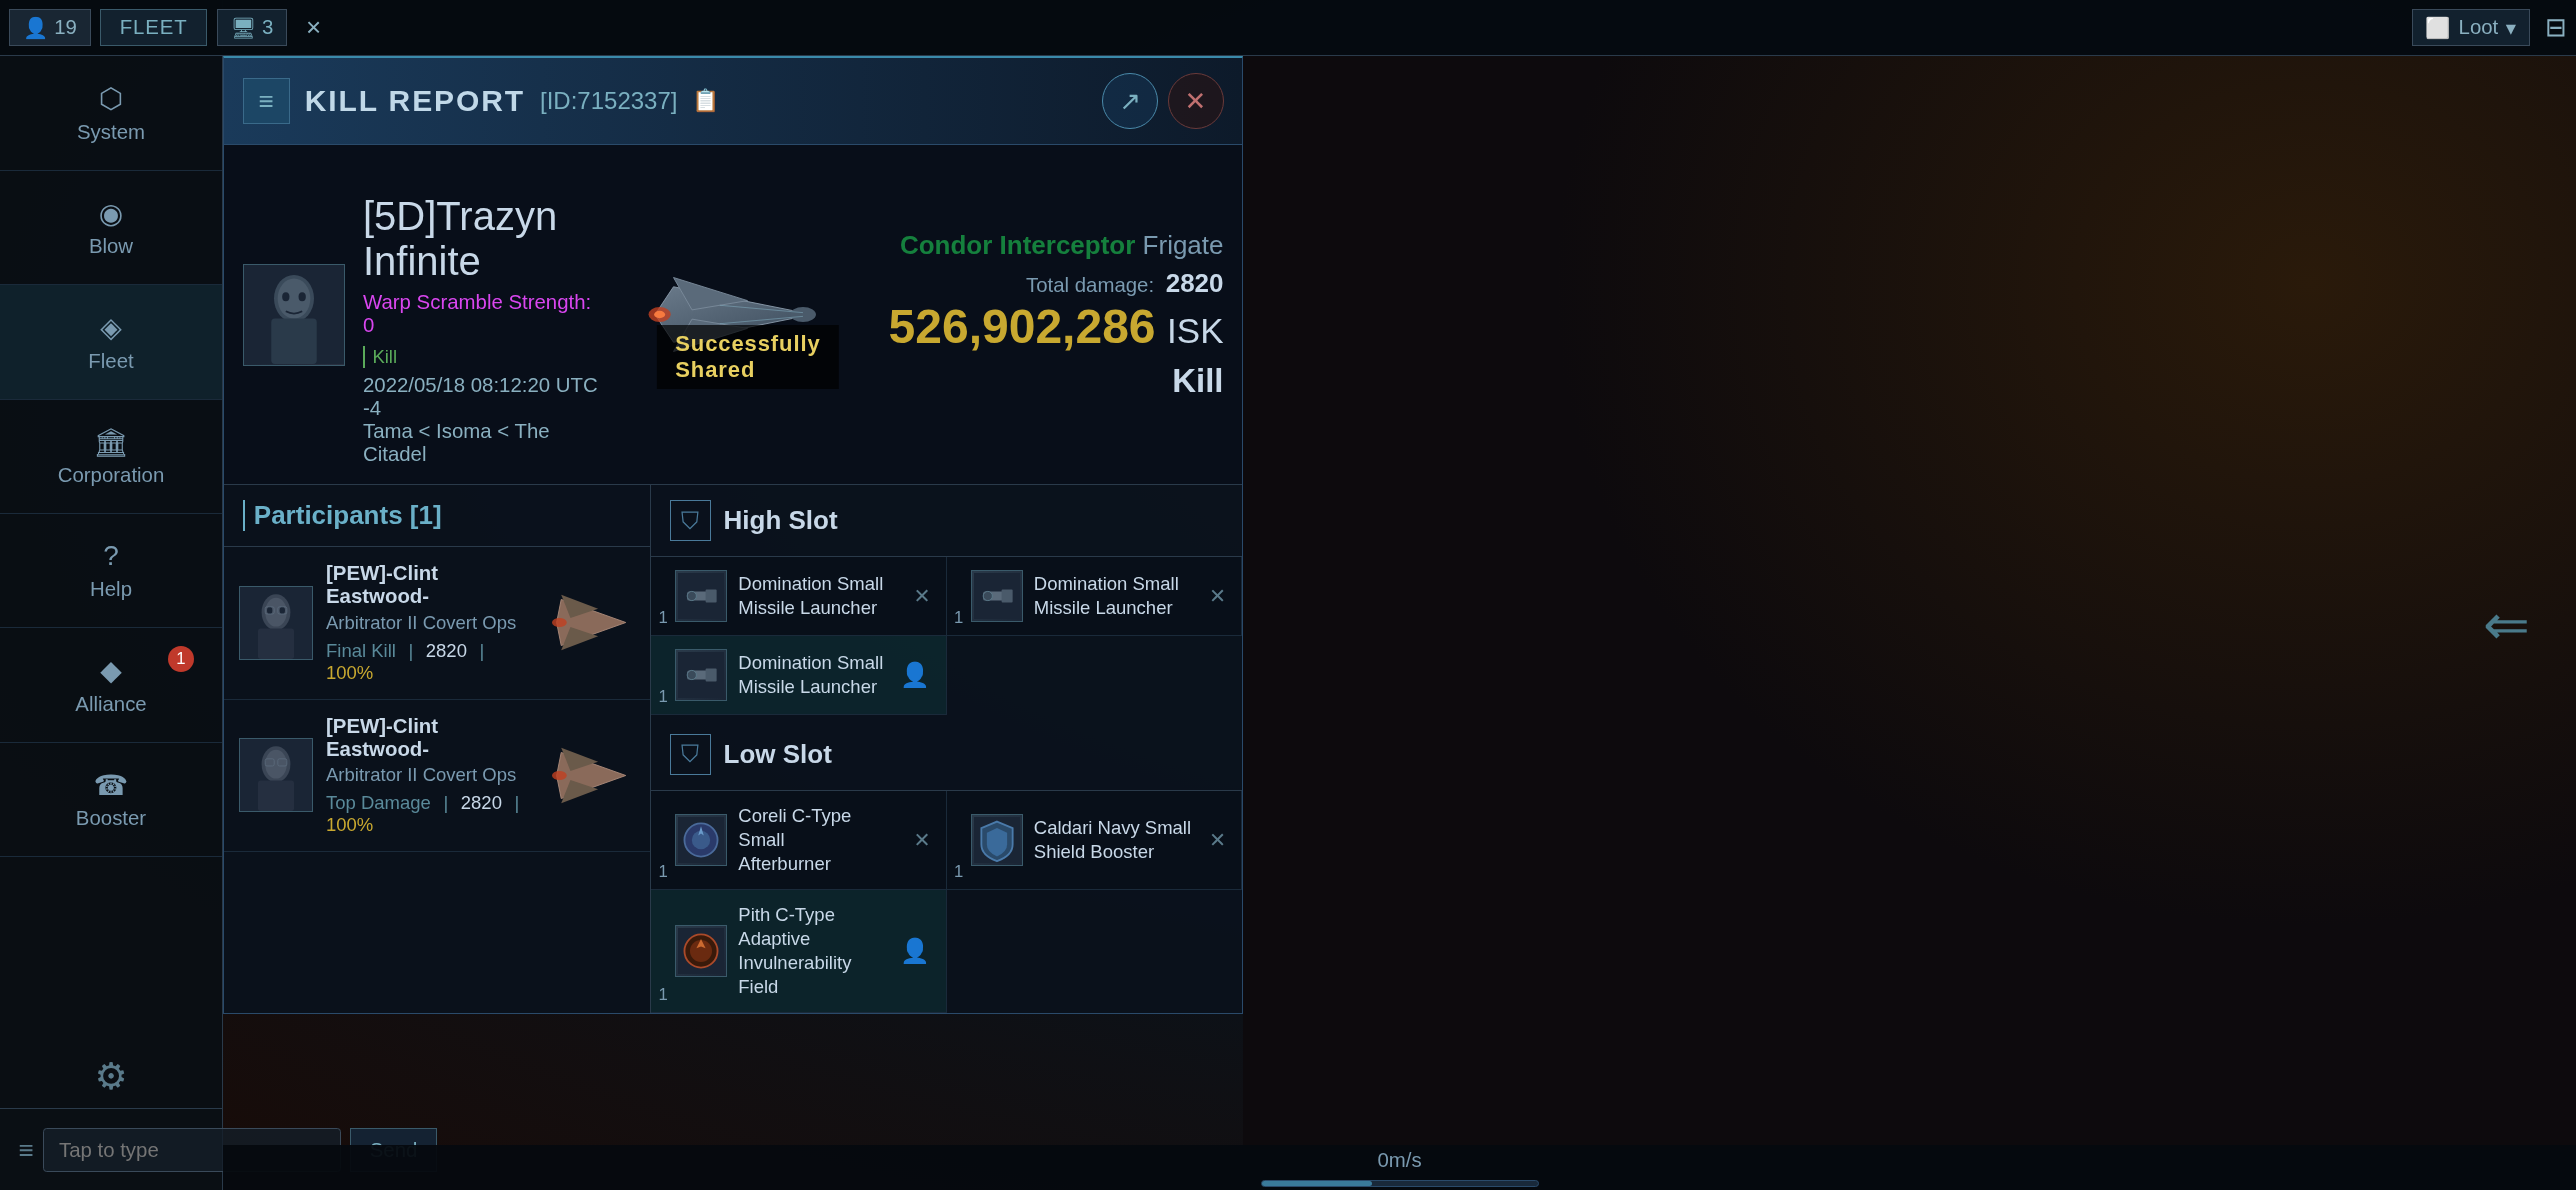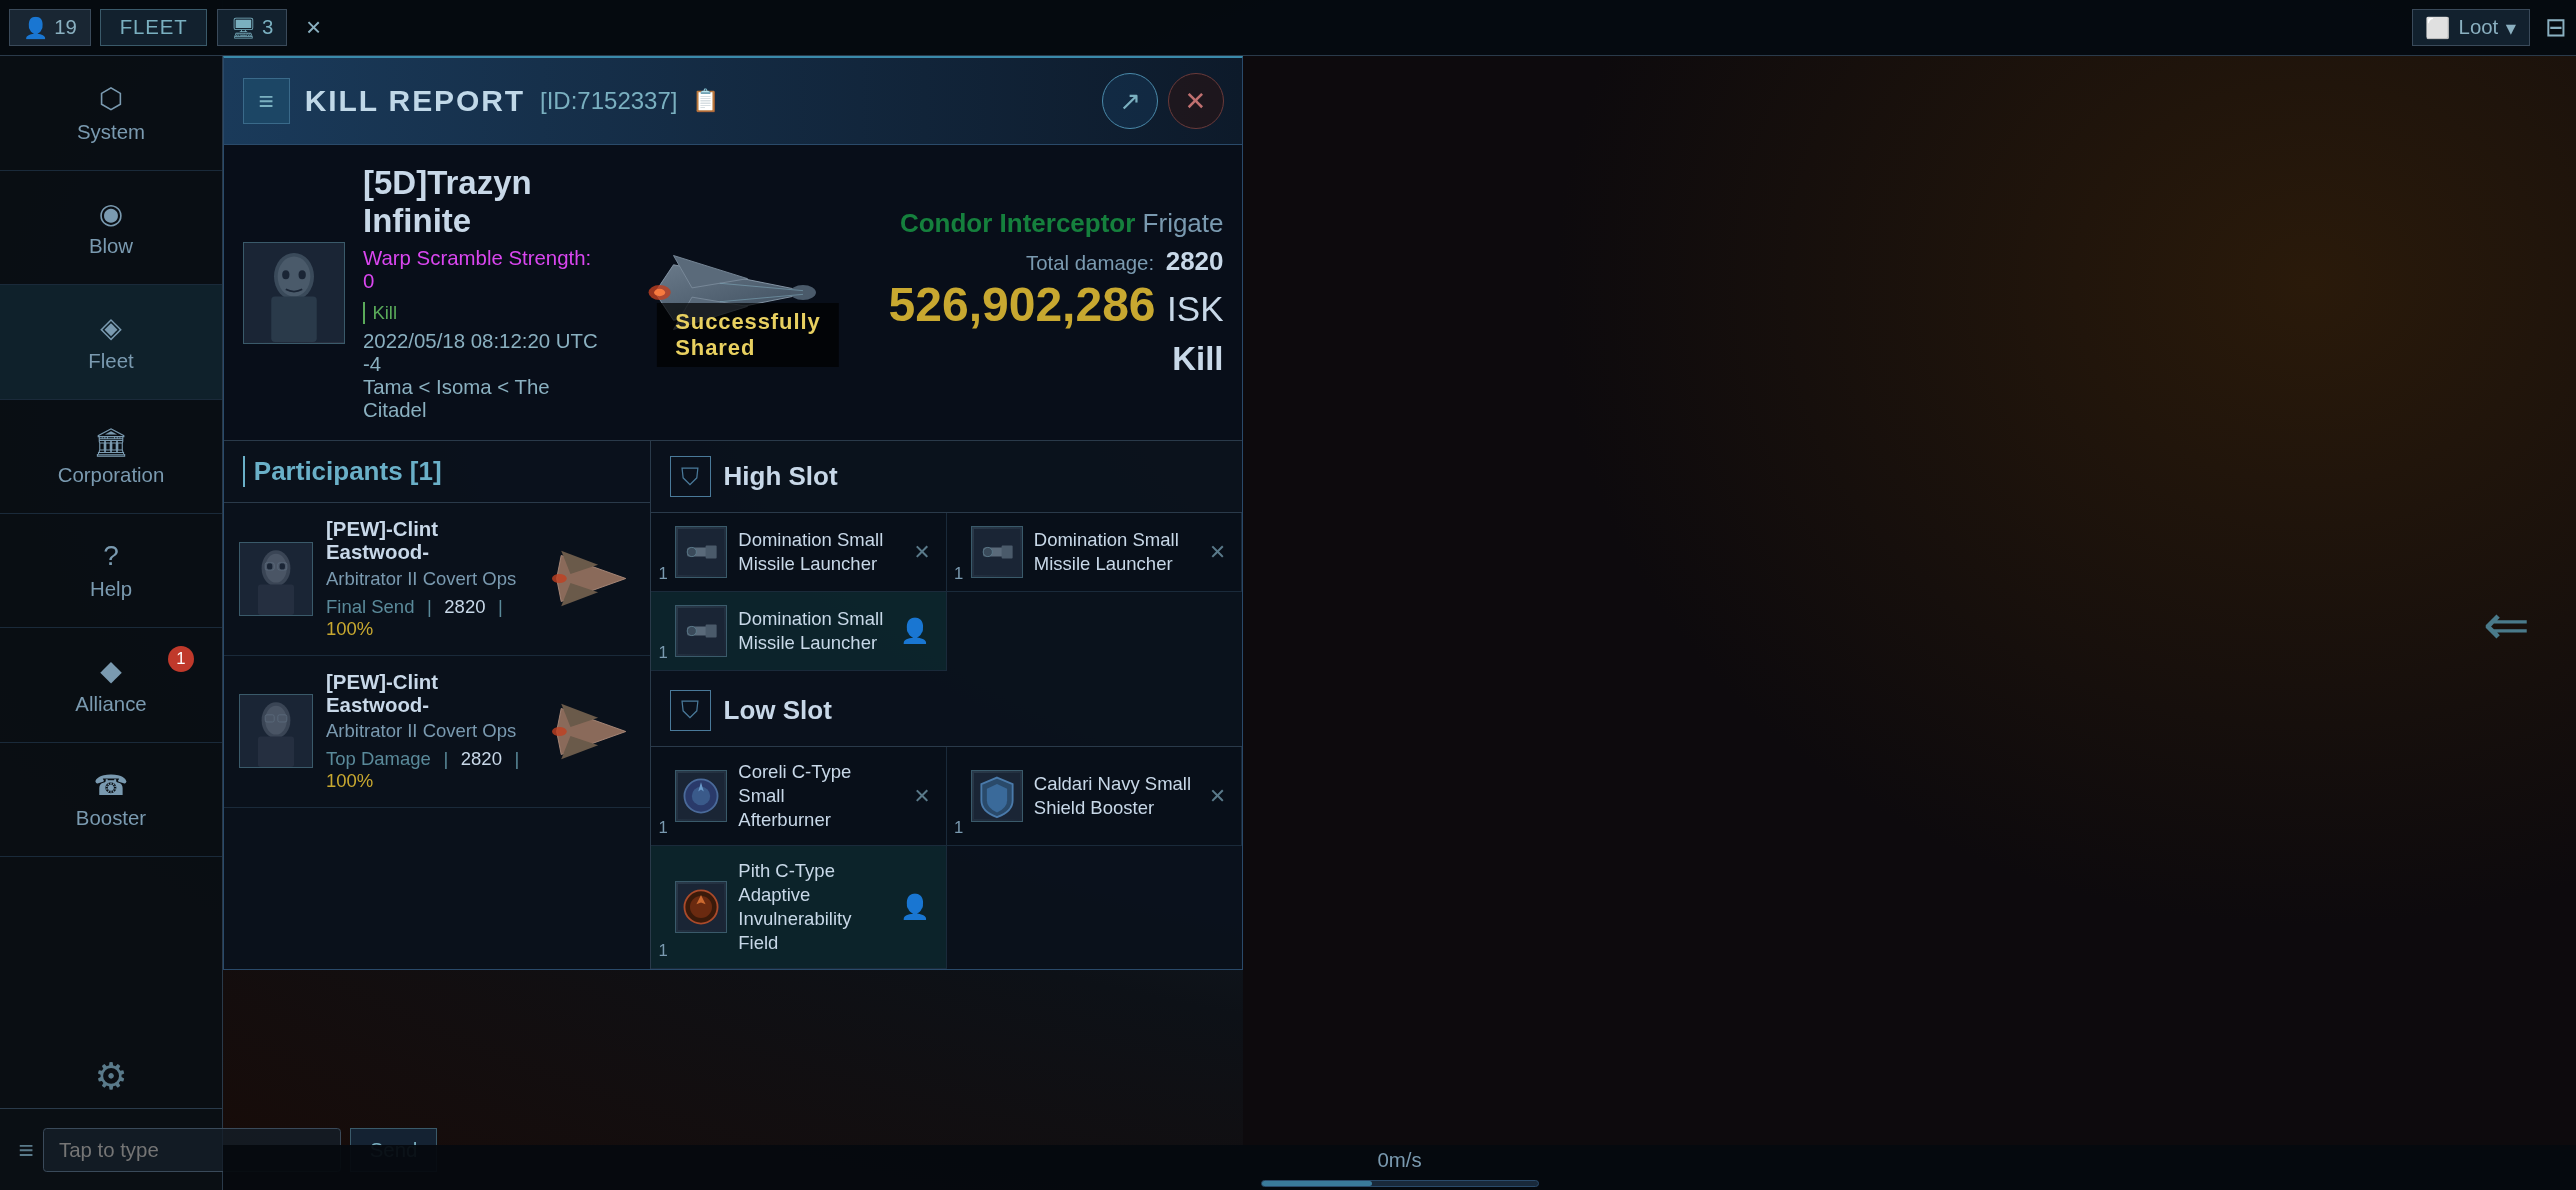--- a/index.html
+++ b/index.html
@@ -307,23 +307,24 @@
       align-items: flex-end;
       justify-content: center;
     }
 
     .victim-info {
       flex: 1;
     }
 
     .victim-name {
       color: #c8d8e8;
-      font-size: 33px;
-      font-weight: bold;
+      font-size: 40px;
+      font-weight: normal;
       margin-bottom: 7.4px;
+      margin-top: 30px;
     }
 
     .victim-warp {
       color: #d946ef;
       font-size: 20.4px;
     }
 
     .kill-type-badge {
       display: inline-block;
       color: #5aaa5a;
@@ -844,21 +845,21 @@
             <ellipse cx="47" cy="26" rx="3" ry="4" fill="#1a2535"></ellipse>
 
             <rect x="28" y="22" width="10" height="8" rx="2" fill="none" stroke="#5a6a7a" stroke-width="1"></rect>
             <rect x="42" y="22" width="10" height="8" rx="2" fill="none" stroke="#5a6a7a" stroke-width="1"></rect>
           </svg>
         </div>
         <div class="participant-info">
           <div class="participant-name">[PEW]-Clint Eastwood-</div>
           <div class="participant-ship">Arbitrator II Covert Ops</div>
           <div class="participant-stats">
-            <span class="stat-label">Final Send</span>
+            <span class="stat-label">Final Kill</span>
             <span style="color:#5a8a9a;margin:0 7.4px;">|</span>
             <span class="stat-value">2820</span>
             <span style="color:#5a8a9a;margin:0 7.4px;">|</span>
             <span class="stat-percent">100%</span>
           </div>
         </div>
         <div class="ship-thumb">
           <svg width="83" height="65" viewBox="0 0 90 70">
             <polygon points="80,35 10,10 5,35 10,60" fill="#8a6a5a" stroke="#aa8a7a" stroke-width="1"></polygon>
             <polygon points="50,20 10,5 20,30" fill="#6a5a4a"></polygon>

